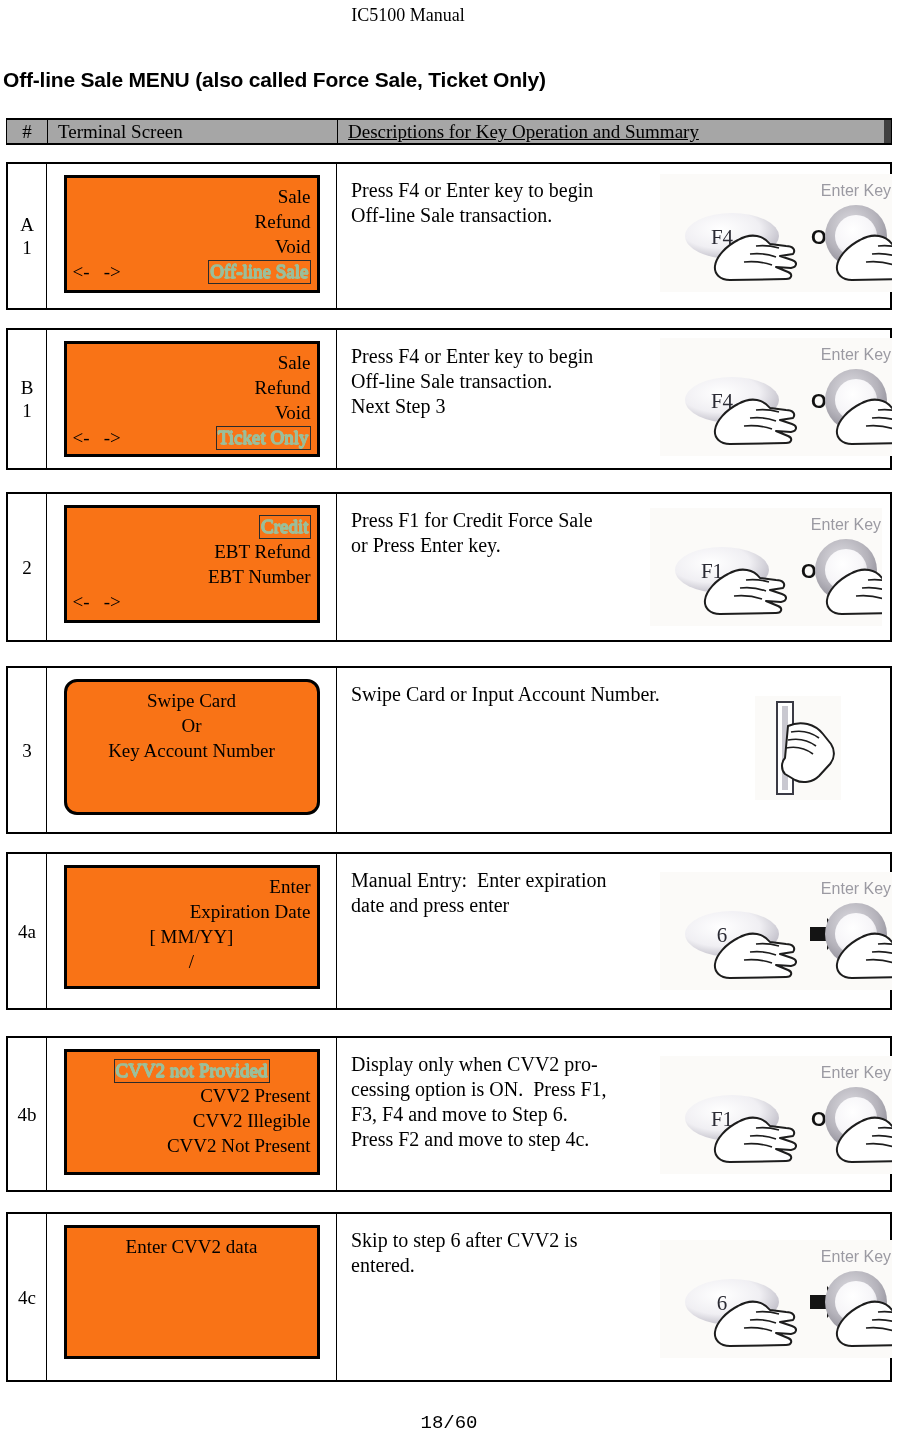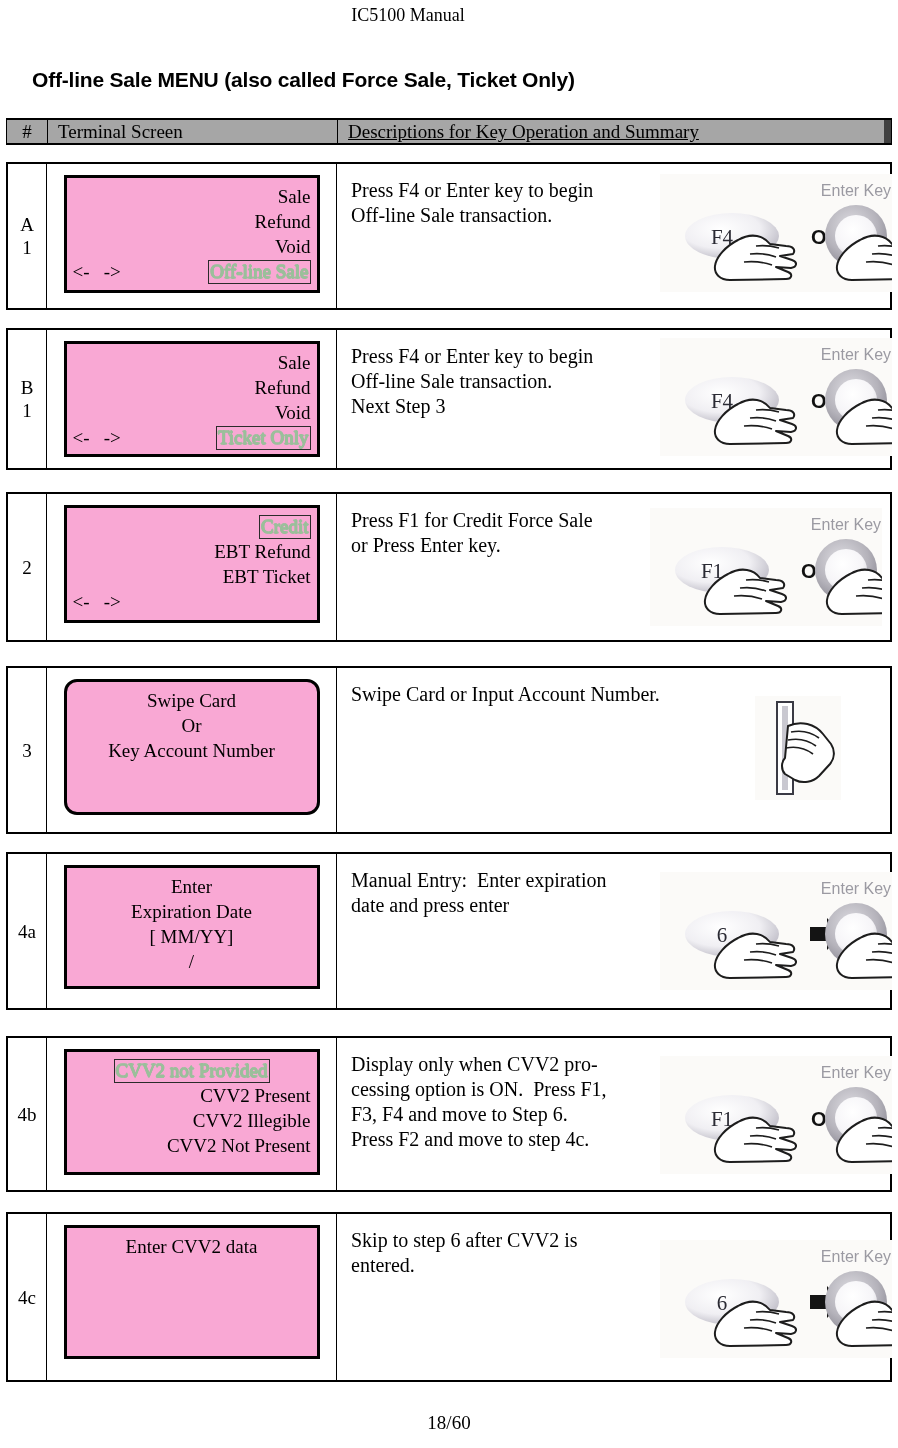--- a/index.html
+++ b/index.html
@@ -32,21 +32,21 @@
     text-align: center;
     font-size: 18px;
     line-height: 22px;
     font-family: "Liberation Serif", "DejaVu Serif", serif;
   }
 
   
   .section-title {
     position: absolute;
     top: 68px;
-    left: 32px;
+    left: 3px;
     font-family: "Liberation Sans", "DejaVu Sans", sans-serif;
     font-weight: bold;
     font-size: 21px;
     line-height: 24px;
     letter-spacing: -0.2px;
   }
 
   
   .tbl-head {
     position: absolute;
@@ -109,32 +109,32 @@
   }
   .cell-desc {
     flex: 1;
     box-sizing: border-box;
     position: relative;
     padding: 14px 0 0 14px;
   }
 
   
   .lcd {
-    background: #f9a8d4;
+    background: #f97316;
     border: 3px solid #000;
     box-sizing: border-box;
     width: 256px;
     padding: 6px 6px 4px 6px;
     font-size: 19px;
     line-height: 25px;
   }
   .lcd-line { white-space: pre; }
   .lcd-right { text-align: right; }
   .lcd-center { text-align: center; }
-  .lcd-left { text-align: center; }
+  .lcd-left { text-align: right; }
 
   
   .hollow {
     display: inline-block;
     border: 1px solid #2b2b2b;
     padding: 0 1px;
     color: transparent;
     -webkit-text-stroke: 0.7px #9bbf9b;
     text-shadow:
        0.7px 0 0 #9bbf9b, -0.7px 0 0 #9bbf9b,
@@ -166,20 +166,21 @@
   .keyart svg { display: block; }
 
   
   .footer {
     position: absolute;
     left: 0;
     top: 1412px;
     width: 898px;
     text-align: center;
     font-size: 19px;
+    font-family: Liberation Mono, monospace;
   }
 </style>
 </head>
 <body>
 
 <div class="page">
 
   <div class="running-head">IC5100 Manual</div>
 
   <div class="section-title">Off-line Sale MENU (also called Force Sale, Ticket Only)</div>
@@ -309,21 +310,21 @@
       <div class="row" style="top: 492px; height: 150px;">
         <div class="cell-num">
           <div>
             <span>2</span>
           </div>
         </div>
         <div class="cell-screen">
           <div class="lcd" style="min-height: 118px;">
             <div class="lcd-line lcd-right"><span class="hollow">Credit</span></div>
             <div class="lcd-line lcd-right">EBT Refund</div>
-            <div class="lcd-line lcd-right">EBT Ticket</div>
+            <div class="lcd-line lcd-right">EBT Number</div>
             <div class="lcd-line row-nav-flex"><span class="navpart">&lt;-   -&gt;</span><span></span></div>
           </div>
         </div>
         <div class="cell-desc">
           <div class="desc-text">
             <div>Press F1 for Credit Force Sale</div>
             <div>or Press Enter key.</div>
           </div>
           <div class="keyart" style="left: 313px; top: 14px; width: 232px; height: 118px;">
             <svg width="232" height="118" viewBox="0 0 232 118" xmlns="http://www.w3.org/2000/svg">

